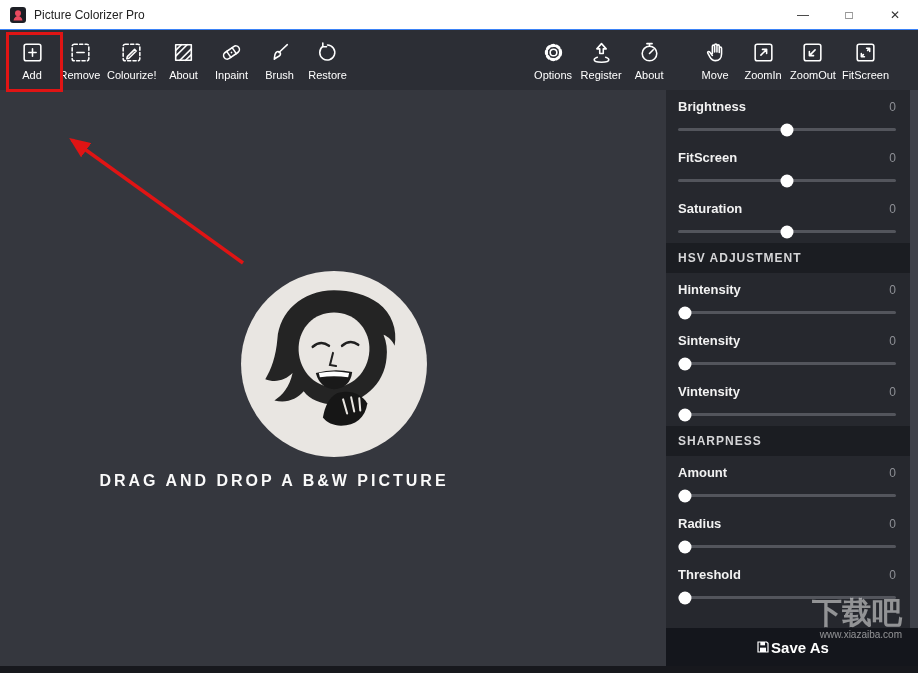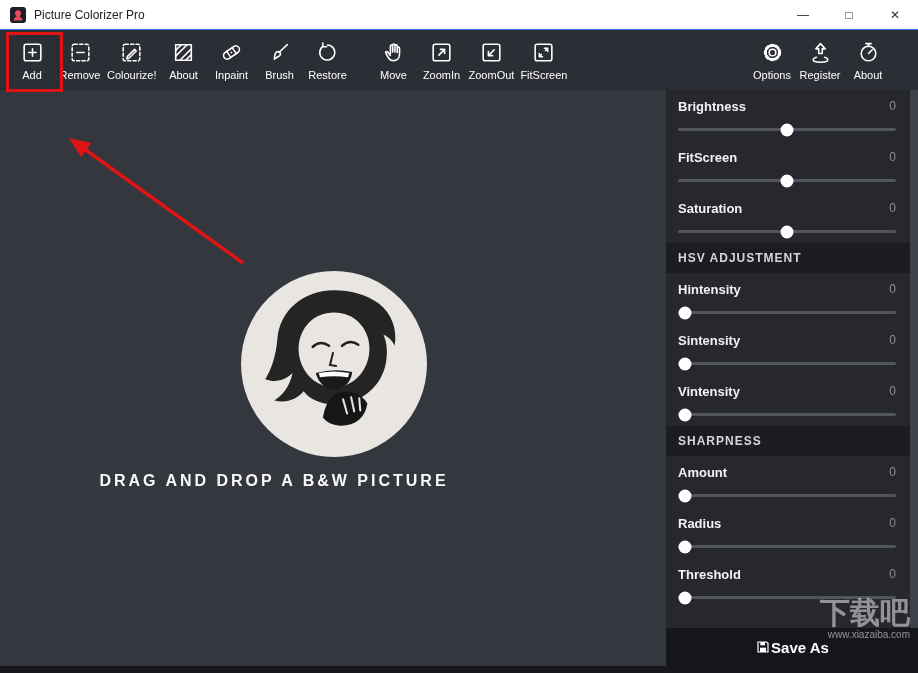--- a/index.html
+++ b/index.html
@@ -31,21 +31,21 @@
   
   .canvas { position:absolute; left:0; top:90px; width:548px; height:576px; background:#35373e; }
   .photo { position:absolute; left:238px; top:178px; width:192px; height:192px; }
   .drop-hint { position:absolute; left:0; top:382px; width:100%; text-align:center;
                color:#fafafa; font-size:16px; font-weight:bold; letter-spacing:3px; }
   .arrow-overlay { position:absolute; left:0; top:0; width:400px; height:260px; pointer-events:none; z-index:3; }
 
   
   .panel { position:absolute; left:666px; top:90px; width:244px; height:576px; background:#26282e; overflow:hidden; }
   .slider-row { padding:9px 14px 0 12px; }
-  .slider-top { display:flex; justify-content:space-between; align-items:flex-start; }
+  .slider-top { display:flex; justify-content:space-between; align-items:center; }
   .slider-label { font-size:13px; font-weight:bold; color:#f2f2f2; }
   .slider-value { font-size:12px; color:#8e9096; }
   .slider-track { position:relative; height:3px; background:#53555c; border-radius:2px; margin:14px 0 10px 0; cursor:pointer; }
   .slider-thumb { position:absolute; top:50%; width:13px; height:13px; background:#fff; border-radius:50%;
                   transform:translate(-50%,-50%); cursor:grab; }
   .section-header { margin-top:1px; background:#1b1d22; color:#d6d6d8; font-size:12px; font-weight:bold;
                     letter-spacing:1px; padding:8px 12px; }
 
   
   .scrollbar { position:absolute; left:910px; top:90px; width:8px; height:538px; background:#3f4149; cursor:pointer; }
@@ -54,21 +54,21 @@
   .saveas { position:absolute; left:666px; top:628px; width:252px; height:38px; background:#14161c;
             border:none; color:#fff; display:flex; align-items:center; justify-content:center; gap:0;
             font-family:inherit; font-size:15px; font-weight:bold; cursor:pointer; z-index:5; }
   .save-icon svg { width:16px; height:16px; display:block; }
 
   .footer { position:absolute; left:0; top:666px; width:918px; height:7px; background:#17181d; }
 
   
   .highlight-box { position:absolute; left:6px; top:32px; width:57px; height:60px;
                    border:3px solid #e01414; z-index:10; pointer-events:none; }
-  .watermark { position:absolute; right:8px; top:596px; text-align:right; z-index:6; pointer-events:none; }
+  .watermark { position:absolute; right:16px; top:596px; text-align:right; z-index:6; pointer-events:none; }
   .wm-big { font-size:30px; font-weight:bold; color:rgba(235,235,235,0.55); line-height:1.1; }
   .wm-small { font-size:10px; color:rgba(225,225,225,0.6); }
 </style>
 </head>
 <body>
 
 <div class="window">
 
   <div class="titlebar">
     <span class="app-icon">
@@ -148,20 +148,49 @@
         <div class="tool">
           <span class="tool-icon">
             <svg viewBox="0 0 24 24">
               <path d="M7.5 6.2A7.2 7.2 0 1 0 12 4.8"></path>
               <path d="M7.5 2.8v3.6h3.6"></path>
             </svg>
           </span>
           <span class="tool-label">Restore</span>
         </div>
       </div>
+    <div class="tb-group tb-right">
+        <div class="tool">
+          <span class="tool-icon">
+            <svg viewBox="0 0 24 24">
+              <circle cx="12" cy="12" r="3.2"></circle>
+              <circle cx="12" cy="12" r="6.8" stroke-width="3" stroke-dasharray="2.6 2.4"></circle>
+            </svg>
+          </span>
+          <span class="tool-label">Options</span>
+        </div>
+        <div class="tool">
+          <span class="tool-icon">
+            <svg viewBox="0 0 24 24">
+              <path d="M12 3.5 16.5 8.5h-2.8V13h-3.4V8.5H7.5z"></path>
+              <path d="M8 16.5c-1.9.6-3 1.5-3 2.5 0 1.6 3.1 2.4 7 2.4s7-.8 7-2.4c0-1-1.1-1.9-3-2.5"></path>
+            </svg>
+          </span>
+          <span class="tool-label">Register</span>
+        </div>
+        <div class="tool">
+          <span class="tool-icon">
+            <svg viewBox="0 0 24 24">
+              <circle cx="12" cy="13" r="7"></circle>
+              <path d="M12 13l3.6-3.6M9.5 3.5h5M12 3.5V6"></path>
+            </svg>
+          </span>
+          <span class="tool-label">About</span>
+        </div>
+      </div>
     <div class="tb-group tb-view">
         <div class="tool">
           <span class="tool-icon">
             <svg viewBox="0 0 24 24">
               <path d="M9 13V6a1.1 1.1 0 0 1 2.2 0v5.5M11.2 5a1.1 1.1 0 0 1 2.2 0v6.5M13.4 5.8a1.1 1.1 0 0 1 2.2 0v6.2M15.6 7.8a1.1 1.1 0 0 1 2.2 0v5.7c0 3.9-2.4 6.3-5.7 6.3-2.7 0-4.2-1.2-5.4-3.4l-2.1-3.8c-.6-1.1.9-2.1 1.8-1.1L9 14.8"></path>
             </svg>
           </span>
           <span class="tool-label">Move</span>
         </div>
         <div class="tool">
@@ -183,49 +212,20 @@
           <span class="tool-label">ZoomOut</span>
         </div>
         <div class="tool">
           <span class="tool-icon">
             <svg viewBox="0 0 24 24">
               <rect x="4" y="4" width="16" height="16" rx="2"></rect>
               <path d="M10 14 8 16M14 10l2-2M8 13v3h3M16 11V8h-3"></path>
             </svg>
           </span>
           <span class="tool-label">FitScreen</span>
-        </div>
-      </div>
-    <div class="tb-group tb-right">
-        <div class="tool">
-          <span class="tool-icon">
-            <svg viewBox="0 0 24 24">
-              <circle cx="12" cy="12" r="3.2"></circle>
-              <circle cx="12" cy="12" r="6.8" stroke-width="3" stroke-dasharray="2.6 2.4"></circle>
-            </svg>
-          </span>
-          <span class="tool-label">Options</span>
-        </div>
-        <div class="tool">
-          <span class="tool-icon">
-            <svg viewBox="0 0 24 24">
-              <path d="M12 3.5 16.5 8.5h-2.8V13h-3.4V8.5H7.5z"></path>
-              <path d="M8 16.5c-1.9.6-3 1.5-3 2.5 0 1.6 3.1 2.4 7 2.4s7-.8 7-2.4c0-1-1.1-1.9-3-2.5"></path>
-            </svg>
-          </span>
-          <span class="tool-label">Register</span>
-        </div>
-        <div class="tool">
-          <span class="tool-icon">
-            <svg viewBox="0 0 24 24">
-              <circle cx="12" cy="13" r="7"></circle>
-              <path d="M12 13l3.6-3.6M9.5 3.5h5M12 3.5V6"></path>
-            </svg>
-          </span>
-          <span class="tool-label">About</span>
         </div>
       </div>
   </div>
 
   <div class="canvas">
     <div class="photo">
       <svg viewBox="0 0 190 190">
         <circle cx="95" cy="95" r="92" fill="#e9e6e2"></circle>
         <path d="M95 22c-32 0-54 22-56 48-1.5 18-6 30-12 40 10 4 20 1 27-6-3 14-10 22-18 27 12 3 22-1 29-9 6 8 17 13 30 13 28 0 50-20 52-46 1-8 0-16-3-23 5 2 9 6 11 11 3-16-3-32-16-42-12-9-28-13-44-13z" fill="#242424"></path>
         <path d="M95 44c-20 0-34 15-35 34-1 21 14 40 35 40s36-19 35-40c-1-19-15-34-35-34z" fill="#e9e6e2"></path>

